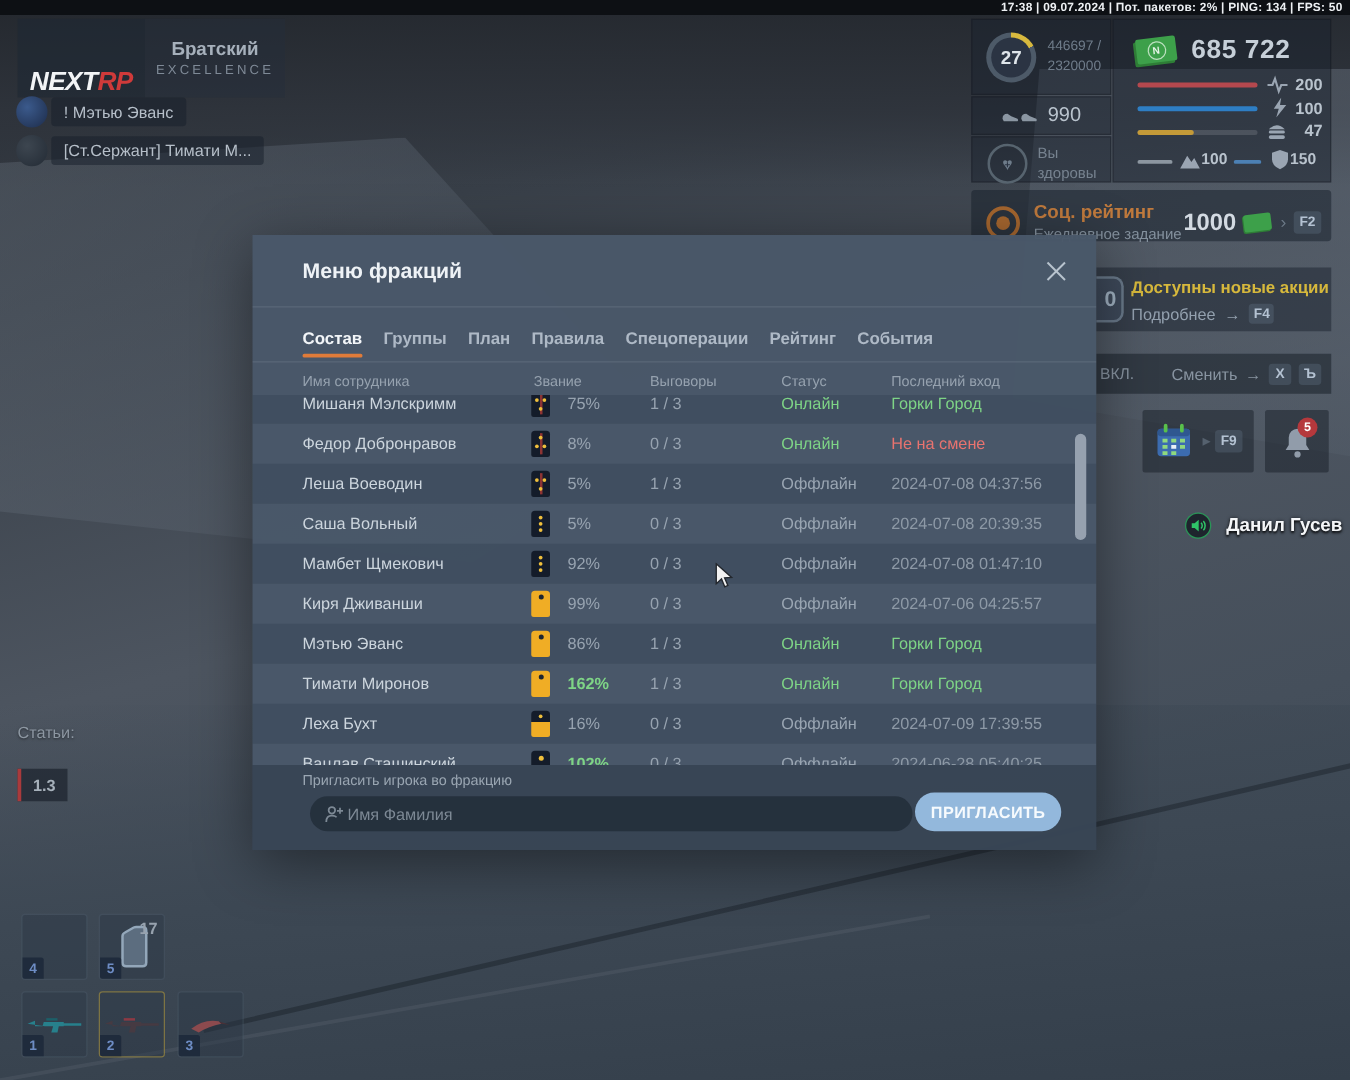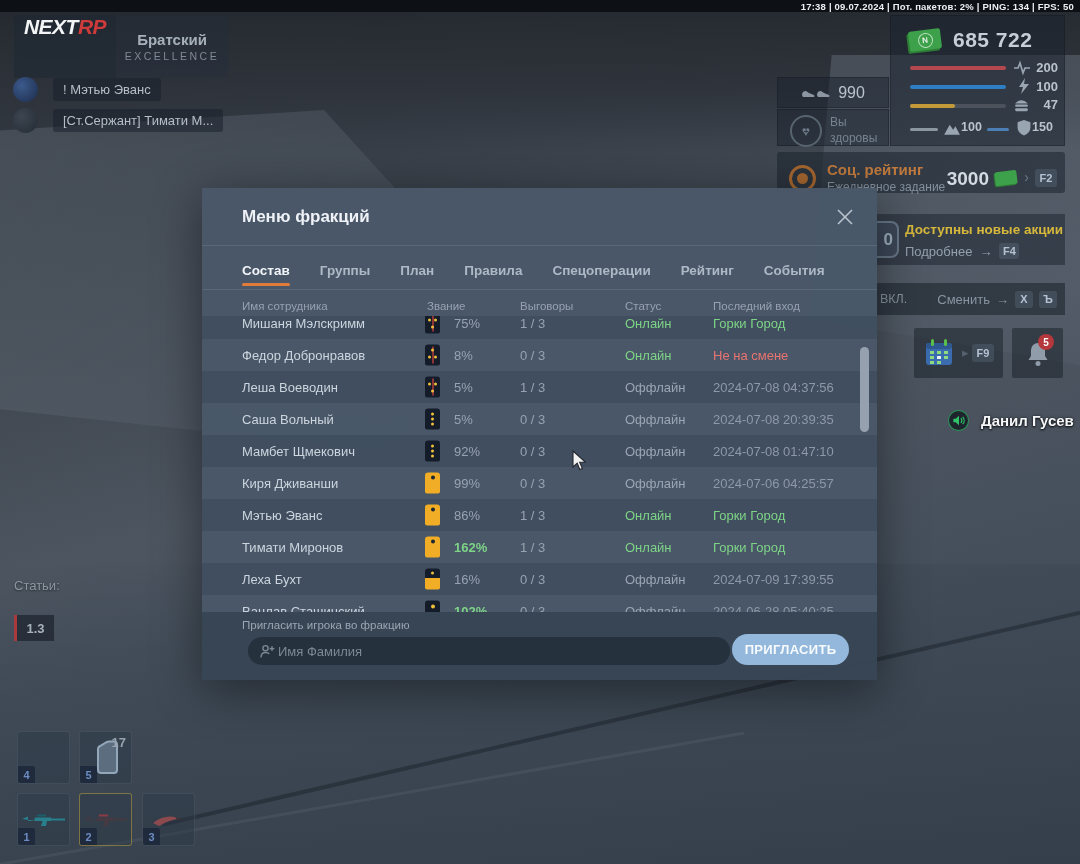--- a/index.html
+++ b/index.html
@@ -20,28 +20,28 @@
   .bg-beam1{position:absolute;left:150px;bottom:150px;width:1000px;height:4px;
     background:rgba(15,20,26,.35);transform:rotate(-13deg);}
   .bg-beam2{position:absolute;left:-50px;bottom:60px;width:800px;height:3px;
     background:rgba(200,210,220,.08);transform:rotate(-10deg);}
   
   .topbar{position:absolute;top:0;left:0;right:0;height:12px;background:rgba(8,10,14,.8);
     display:flex;justify-content:flex-end;align-items:center;padding-right:6px;
     font-size:9.5px;font-weight:bold;color:#edf0f3;letter-spacing:.2px;}
   
   .logo-panel{position:absolute;left:14px;top:15px;height:63px;display:flex;}
-  .logo-box{width:102px;background:rgba(30,40,52,.6);display:flex;align-items:flex-start;justify-content:center;}
+  .logo-box{width:102px;background:rgba(30,40,52,.6);display:flex;align-items:flex-end;justify-content:center;}
   .logo-text{font-style:italic;font-weight:900;font-size:21px;color:#f2f4f6;letter-spacing:-.5px;}
   .logo-text .rp{color:#cf3a3a;}
   .server-box{width:112px;background:rgba(36,46,60,.42);display:flex;flex-direction:column;align-items:center;justify-content:center;}
   .server-name{font-weight:bold;font-size:15px;color:#a6b0bb;}
   .server-sub{font-size:10.5px;letter-spacing:2.5px;color:#7f8a97;margin-top:2px;}
   
-  .oh-row{position:absolute;display:flex;align-items:center;gap:15px;}
+  .oh-row{position:absolute;display:flex;align-items:center;gap:3px;}
   .oh-avatar{width:25px;height:25px;border-radius:50%;}
   .av1{background:radial-gradient(circle at 35% 35%,#3b5a8c,#1d2c4a);}
   .av2{background:radial-gradient(circle at 35% 35%,#3d4650,#232b35);}
   .oh-label{background:rgba(22,30,42,.5);border-radius:3px;padding:4px 10px;
     font-size:13px;color:#b6bfc9;}
   
   .hud-cell{position:absolute;background:rgba(26,34,46,.5);border:1px solid rgba(12,16,22,.3);box-sizing:border-box;}
   .lvl-ring{position:absolute;left:11px;top:10px;width:40px;height:40px;border-radius:50%;
     background:conic-gradient(#d8b93e 0 62deg,#4d5a68 62deg 360deg);
     display:flex;align-items:center;justify-content:center;}
@@ -130,21 +130,21 @@
     background:rgba(28,40,58,.85);color:#6d8cc4;font-weight:bold;font-size:11px;
     display:flex;align-items:center;justify-content:center;border-radius:0 2px 0 2px;}
   .slot-count{position:absolute;top:3px;right:5px;font-size:13px;font-weight:bold;color:#97a2ae;}
   .slot-item{position:absolute;left:50%;top:50%;transform:translate(-50%,-50%);}
   
   .modal{position:absolute;left:202px;top:188px;width:675px;height:492px;
     background:rgba(73,88,105,.97);box-shadow:0 10px 45px rgba(0,0,0,.45);}
   .modal-title{position:absolute;left:40px;top:19px;font-size:17px;font-weight:bold;color:#eef2f6;}
   .modal-close{position:absolute;right:22px;top:19px;width:20px;height:20px;cursor:pointer;}
   .mdiv1{position:absolute;left:0;right:0;top:57px;height:1px;background:rgba(210,225,240,.12);}
-  .tabs{position:absolute;left:40px;top:75px;display:flex;gap:30px;}
+  .tabs{position:absolute;left:40px;top:75px;display:flex;gap:17px;}
   .tab{position:relative;font-size:13.5px;font-weight:bold;color:#aeb9c6;padding-bottom:12px;cursor:pointer;}
   .tab.active{color:#f2f5f8;}
   .tab.active::after{content:'';position:absolute;left:0;right:0;bottom:4px;height:3px;
     background:#e07b39;border-radius:2px;}
   .mdiv2{position:absolute;left:0;right:0;top:101px;height:1px;background:rgba(210,225,240,.12);}
   .thead{position:absolute;left:0;right:0;top:112px;height:16px;font-size:11.5px;color:#96a2af;}
   .th{position:absolute;top:0;}
   .th0{left:40px}.th1{left:225px}.th2{left:318px}.th3{left:423px}.th4{left:511px}
   .tbody{position:absolute;left:0;right:0;top:128px;height:296px;overflow:hidden;}
   .tbody-inner{transform:translateY(-9px);}
@@ -221,20 +221,29 @@
 
   <div class="oh-row" style="left:13px;top:77px;">
     <div class="oh-avatar av1"></div>
     <div class="oh-label">! Мэтью Эванс</div>
   </div>
   <div class="oh-row" style="left:13px;top:108px;">
     <div class="oh-avatar av2"></div>
     <div class="oh-label">[Ст.Сержант] Тимати М...</div>
   </div>
 
+  <div class="hud-cell" style="left:777px;top:15px;width:112px;height:61px;">
+    <div class="lvl-ring">
+      <div class="lvl-inner">27</div>
+    </div>
+    <div class="xp">
+      <div>446697 /</div>
+      <div>2320000</div>
+    </div>
+  </div>
 
   <div class="hud-cell" style="left:777px;top:77px;width:112px;height:31px;">
     <div class="walk">
       <svg width="30" height="14" viewBox="0 0 30 14">
         <path d="M1 9 Q1 5 5 5 L8 7 L13 9 Q14 10 13 11 H2 Z" fill="#8b96a2"></path>
         <path d="M16 9 Q16 5 20 5 L23 7 L28 9 Q29 10 28 11 H17 Z" fill="#8b96a2"></path>
       </svg>
       <span class="walk-val">990</span>
     </div>
   </div>
@@ -281,21 +290,21 @@
     <svg class="bar-ic" style="left:124px;top:104px;" width="14" height="15" viewBox="0 0 14 15">
       <path d="M7 0 L13 2 V7 Q13 12 7 14.5 Q1 12 1 7 V2 Z" fill="#9aa5b2"></path>
     </svg>
     <span class="mini-val" style="left:141px;top:104px;">150</span>
   </div>
 
   <div class="social">
     <div class="soc-ic"></div>
     <div class="soc-title">Соц. рейтинг</div>
     <div class="soc-sub">Ежедневное задание</div>
-    <div class="soc-val">3000</div>
+    <div class="soc-val">1000</div>
     <div class="cash-sm soc-cash"></div>
     <div class="soc-chev">›</div>
     <div class="keycap soc-key">F2</div>
   </div>
 
   <div class="promos">
     <div class="promo-badge">0</div>
     <div class="promo-title">Доступны новые акции</div>
     <div class="promo-more">
       <span>Подробнее</span>

